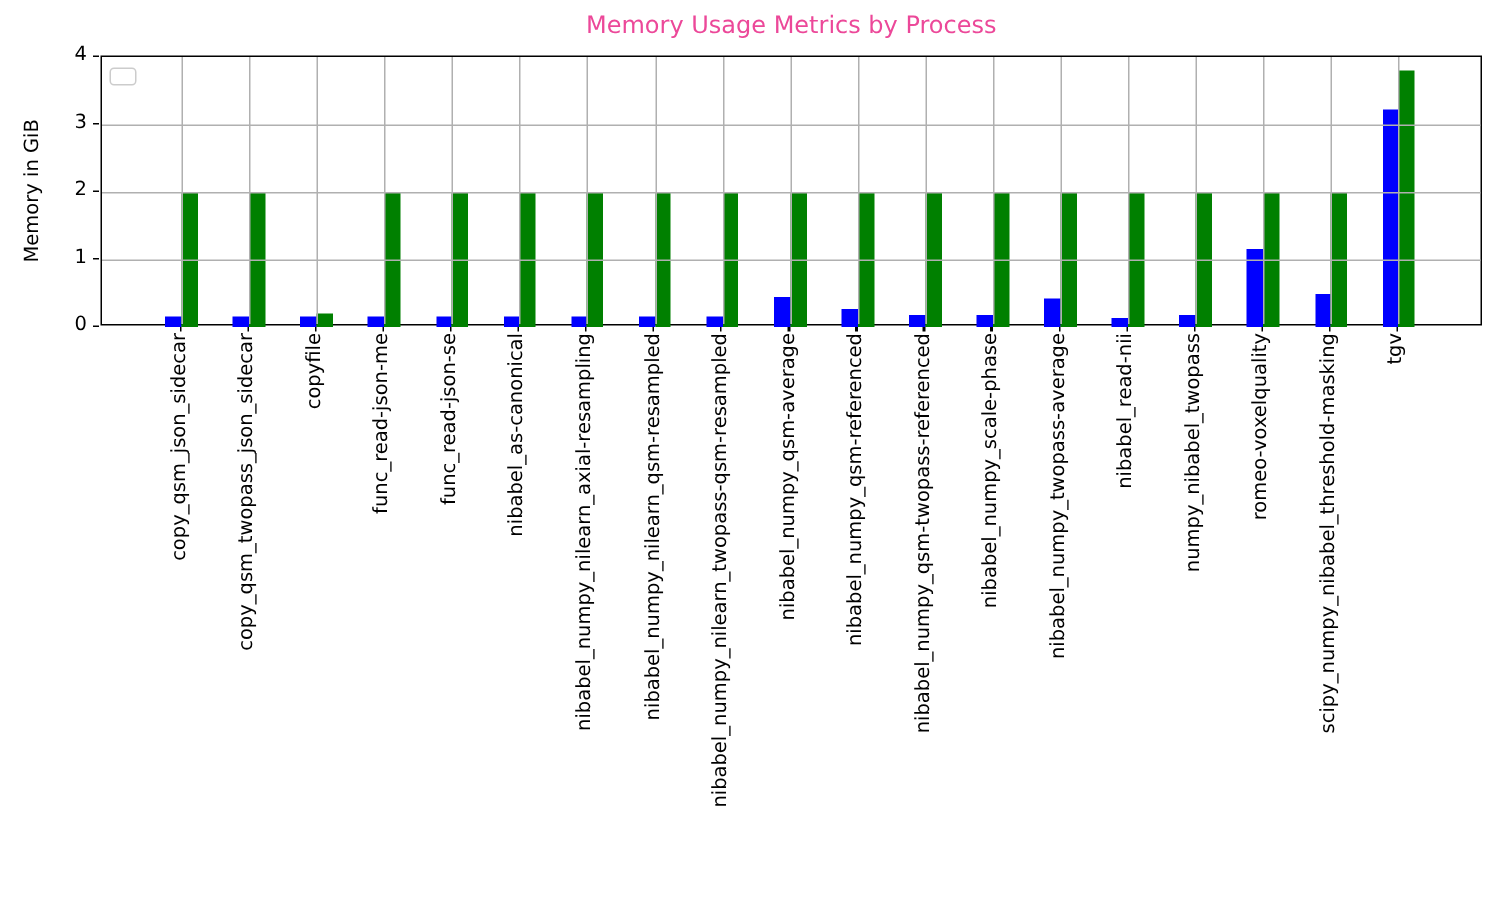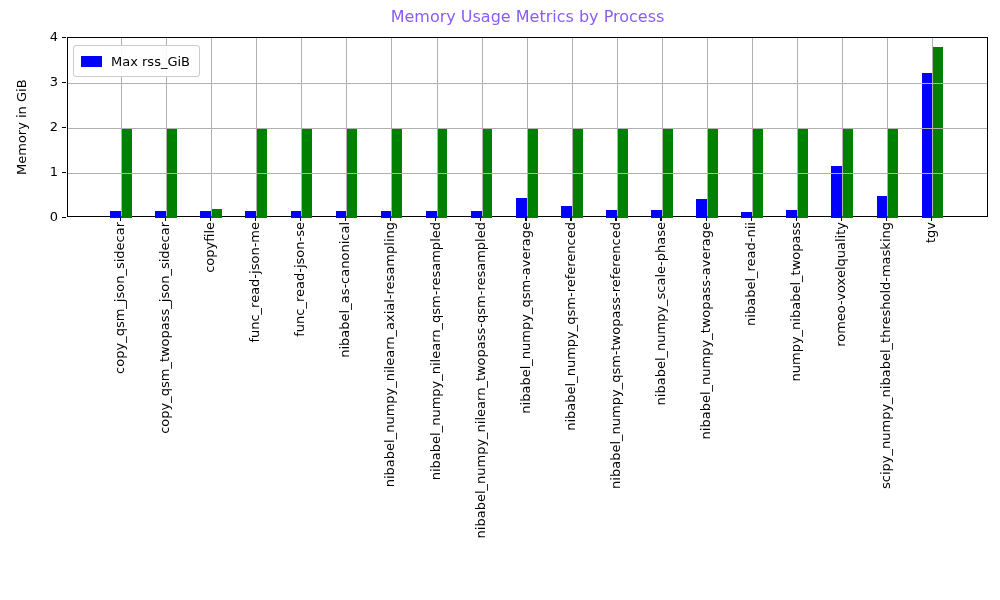--- a/index.html
+++ b/index.html
@@ -7,21 +7,21 @@
     width: 1000px; height: 600px;
     background: #ffffff;
     font-family: "DejaVu Sans", sans-serif;
     color: #000;
     overflow: hidden;
   }
   .figure { position: relative; width: 1000px; height: 600px; background: #fff; }
 
   .title {
     position: absolute; left: 67px; top: 7px; width: 921px;
-    text-align: center; font-size: 16px; color: #8b5cf6;
+    text-align: center; font-size: 16px; color: #ec4899;
   }
   .plot {
     position: absolute; left: 67px; top: 37px; width: 921px; height: 180px;
     border: 1.4px solid #000; background: #fff;
   }
   .gridline-h {
     position: absolute; left: 0; width: 100%; height: 1px;
     background: #b0b0b0; z-index: 3;
   }
   .gridline-v {
@@ -70,24 +70,20 @@
 <body>
 
 <div class="figure">
 
   <div class="title">Memory Usage Metrics by Process</div>
 
   <div class="ylabel">Memory in GiB</div>
 
   <div class="plot" id="plot">
     <div class="legend">
-      <div class="legend-row">
-        <span class="legend-swatch" id="swatch-0" style="background: rgb(0, 0, 255);"></span>
-        <span class="legend-label">Max rss_GiB</span>
-      </div>
     </div>
   <div class="bar" style="left: 42.2px; width: 10.8px; top: 173.25px; height: 6.75px; background: rgb(0, 0, 255);"></div>
       <div class="bar" style="left: 53px; width: 10.8px; top: 90px; height: 90px; background: rgb(0, 128, 0);"></div>
       <div class="bar" style="left: 87.28px; width: 10.8px; top: 173.25px; height: 6.75px; background: rgb(0, 0, 255);"></div>
       <div class="bar" style="left: 98.08px; width: 10.8px; top: 90px; height: 90px; background: rgb(0, 128, 0);"></div>
       <div class="bar" style="left: 132.36px; width: 10.8px; top: 173.25px; height: 6.75px; background: rgb(0, 0, 255);"></div>
       <div class="bar" style="left: 143.16px; width: 10.8px; top: 171px; height: 9px; background: rgb(0, 128, 0);"></div>
       <div class="bar" style="left: 177.44px; width: 10.8px; top: 173.25px; height: 6.75px; background: rgb(0, 0, 255);"></div>
       <div class="bar" style="left: 188.24px; width: 10.8px; top: 90px; height: 90px; background: rgb(0, 128, 0);"></div>
       <div class="bar" style="left: 222.52px; width: 10.8px; top: 173.25px; height: 6.75px; background: rgb(0, 0, 255);"></div>

